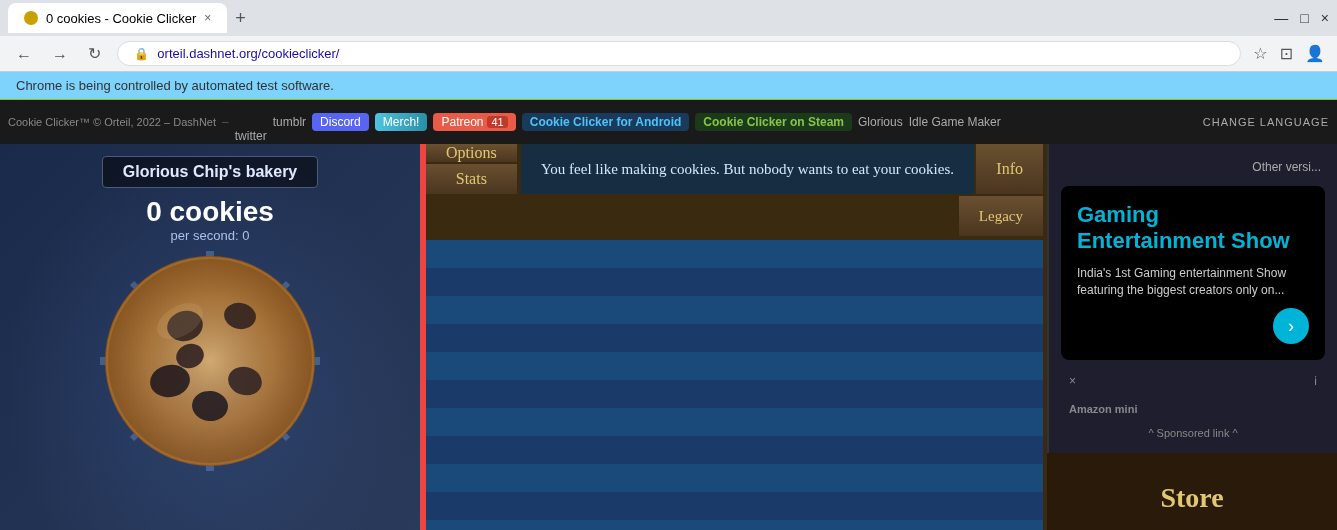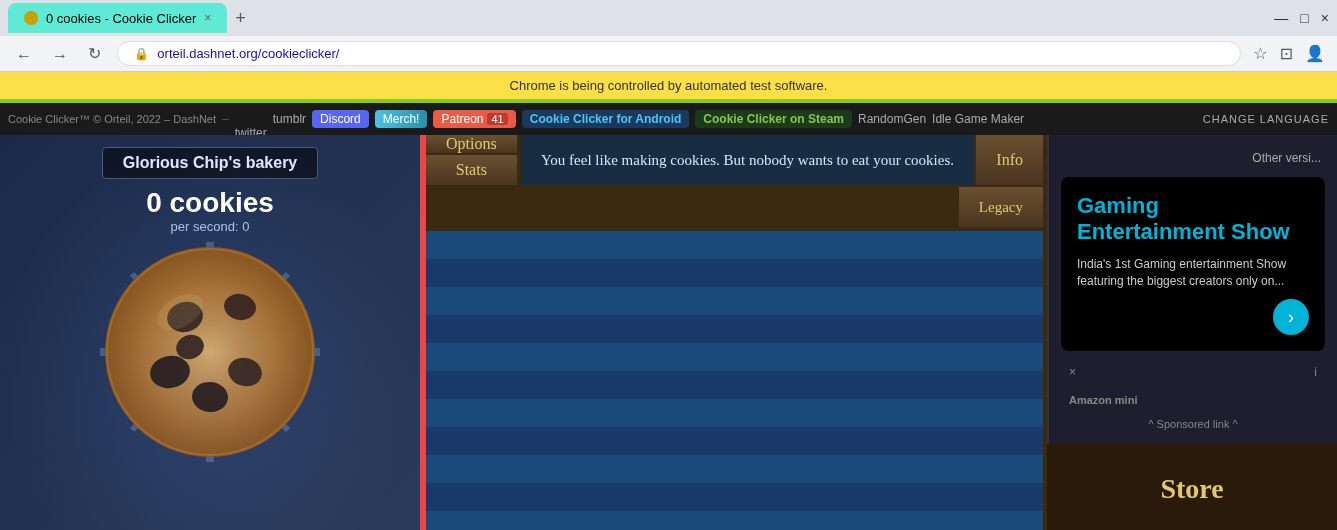--- a/index.html
+++ b/index.html
@@ -13,21 +13,21 @@
       align-items: center;
       padding: 0 8px;
       gap: 8px;
     }
     .tab-bar {
       display: flex;
       align-items: flex-end;
       flex: 1;
     }
     .tab {
-      background: #5eead4;
+      background: #ffffff;
       border-radius: 8px 8px 0 0;
       padding: 6px 16px;
       display: flex;
       align-items: center;
       gap: 8px;
       font-size: 13px;
       height: 30px;
       max-width: 240px;
       white-space: nowrap;
       overflow: hidden;
@@ -85,32 +85,31 @@
       align-items: center;
       gap: 8px;
     }
     .lock-icon { font-size: 12px; color: #555; }
     .url-text { flex: 1; font-size: 13px; color: #1a0dab; }
     .addr-right { display: flex; gap: 12px; align-items: center; }
     .addr-icon { font-size: 16px; color: #555; cursor: pointer; }
 
     
     .automation-notice {
-      background: #fde047;
+      background: #7dd3fc;
       padding: 6px 16px;
       font-size: 13px;
       color: #333;
-      border-bottom: 4px solid #84cc16;
-      text-align: center;
+      border-bottom: 1px solid #84cc16;
     }
 
     
     .game-navbar {
       background: #1a1a1a;
-      height: 32px;
+      height: 44px;
       display: flex;
       align-items: center;
       padding: 0 8px;
       gap: 6px;
       font-size: 12px;
       flex-wrap: nowrap;
       overflow: hidden;
     }
     .game-navbar a {
       color: #aaa;
@@ -446,21 +445,21 @@
   <a href="#" class="nav-link-special" style="color:#aaa;margin-top:28px;">twitter</a>
   <a href="#" class="nav-link-special" style="color:#aaa;">tumblr</a>
   <span class="discord-btn">Discord</span>
   <span class="merch-btn">Merch!</span>
   <span class="patreon-btn">
     <span>Patreon</span>
     <span class="patreon-count">41</span>
   </span>
   <span class="android-link">Cookie Clicker for Android</span>
   <span class="steam-link">Cookie Clicker on Steam</span>
-  <a href="#" class="randomgen-link" style="color:#aaa;">RandomGen</a>
+  <a href="#" class="randomgen-link" style="color:#aaa;">Glorious</a>
   <a href="#" class="idle-link" style="color:#aaa;">Idle Game Maker</a>
   <span class="change-lang">Change language</span>
 </div>
 
 <div class="game-main">
 
   <div class="game-left">
     <div class="bakery-name">Glorious Chip's bakery</div>
     <div class="cookie-count">0 cookies</div>
     <div class="per-second">per second: 0</div>

